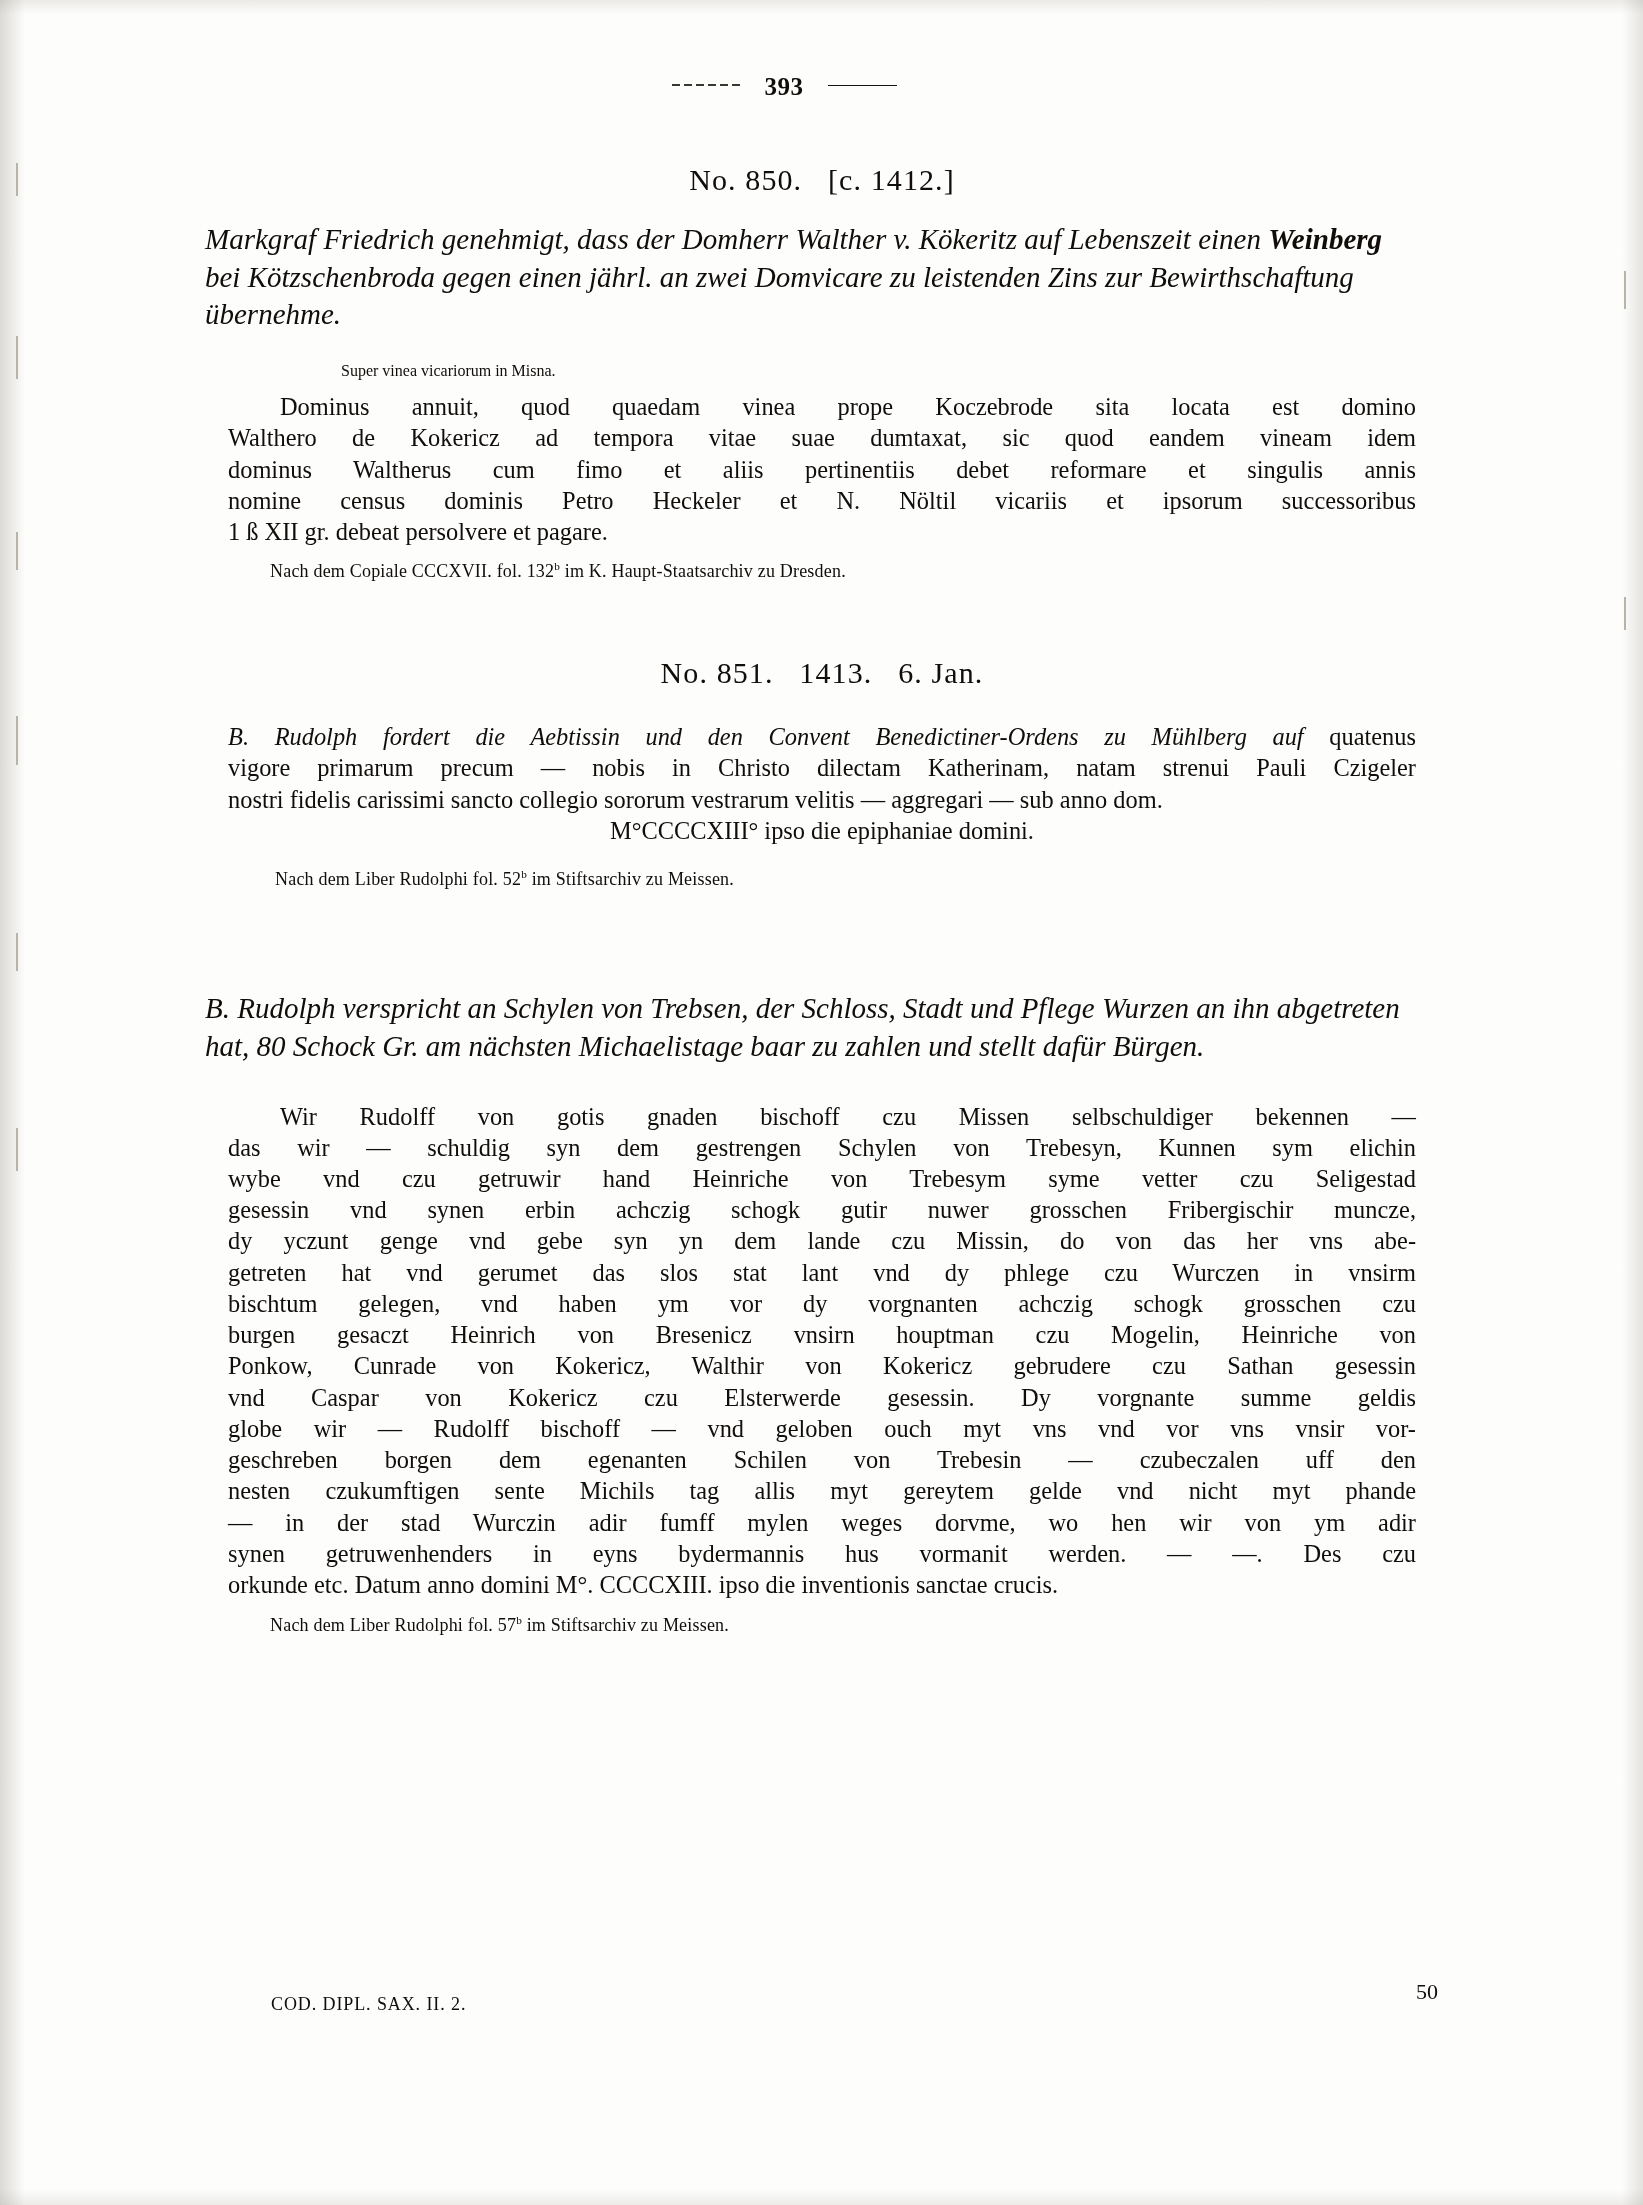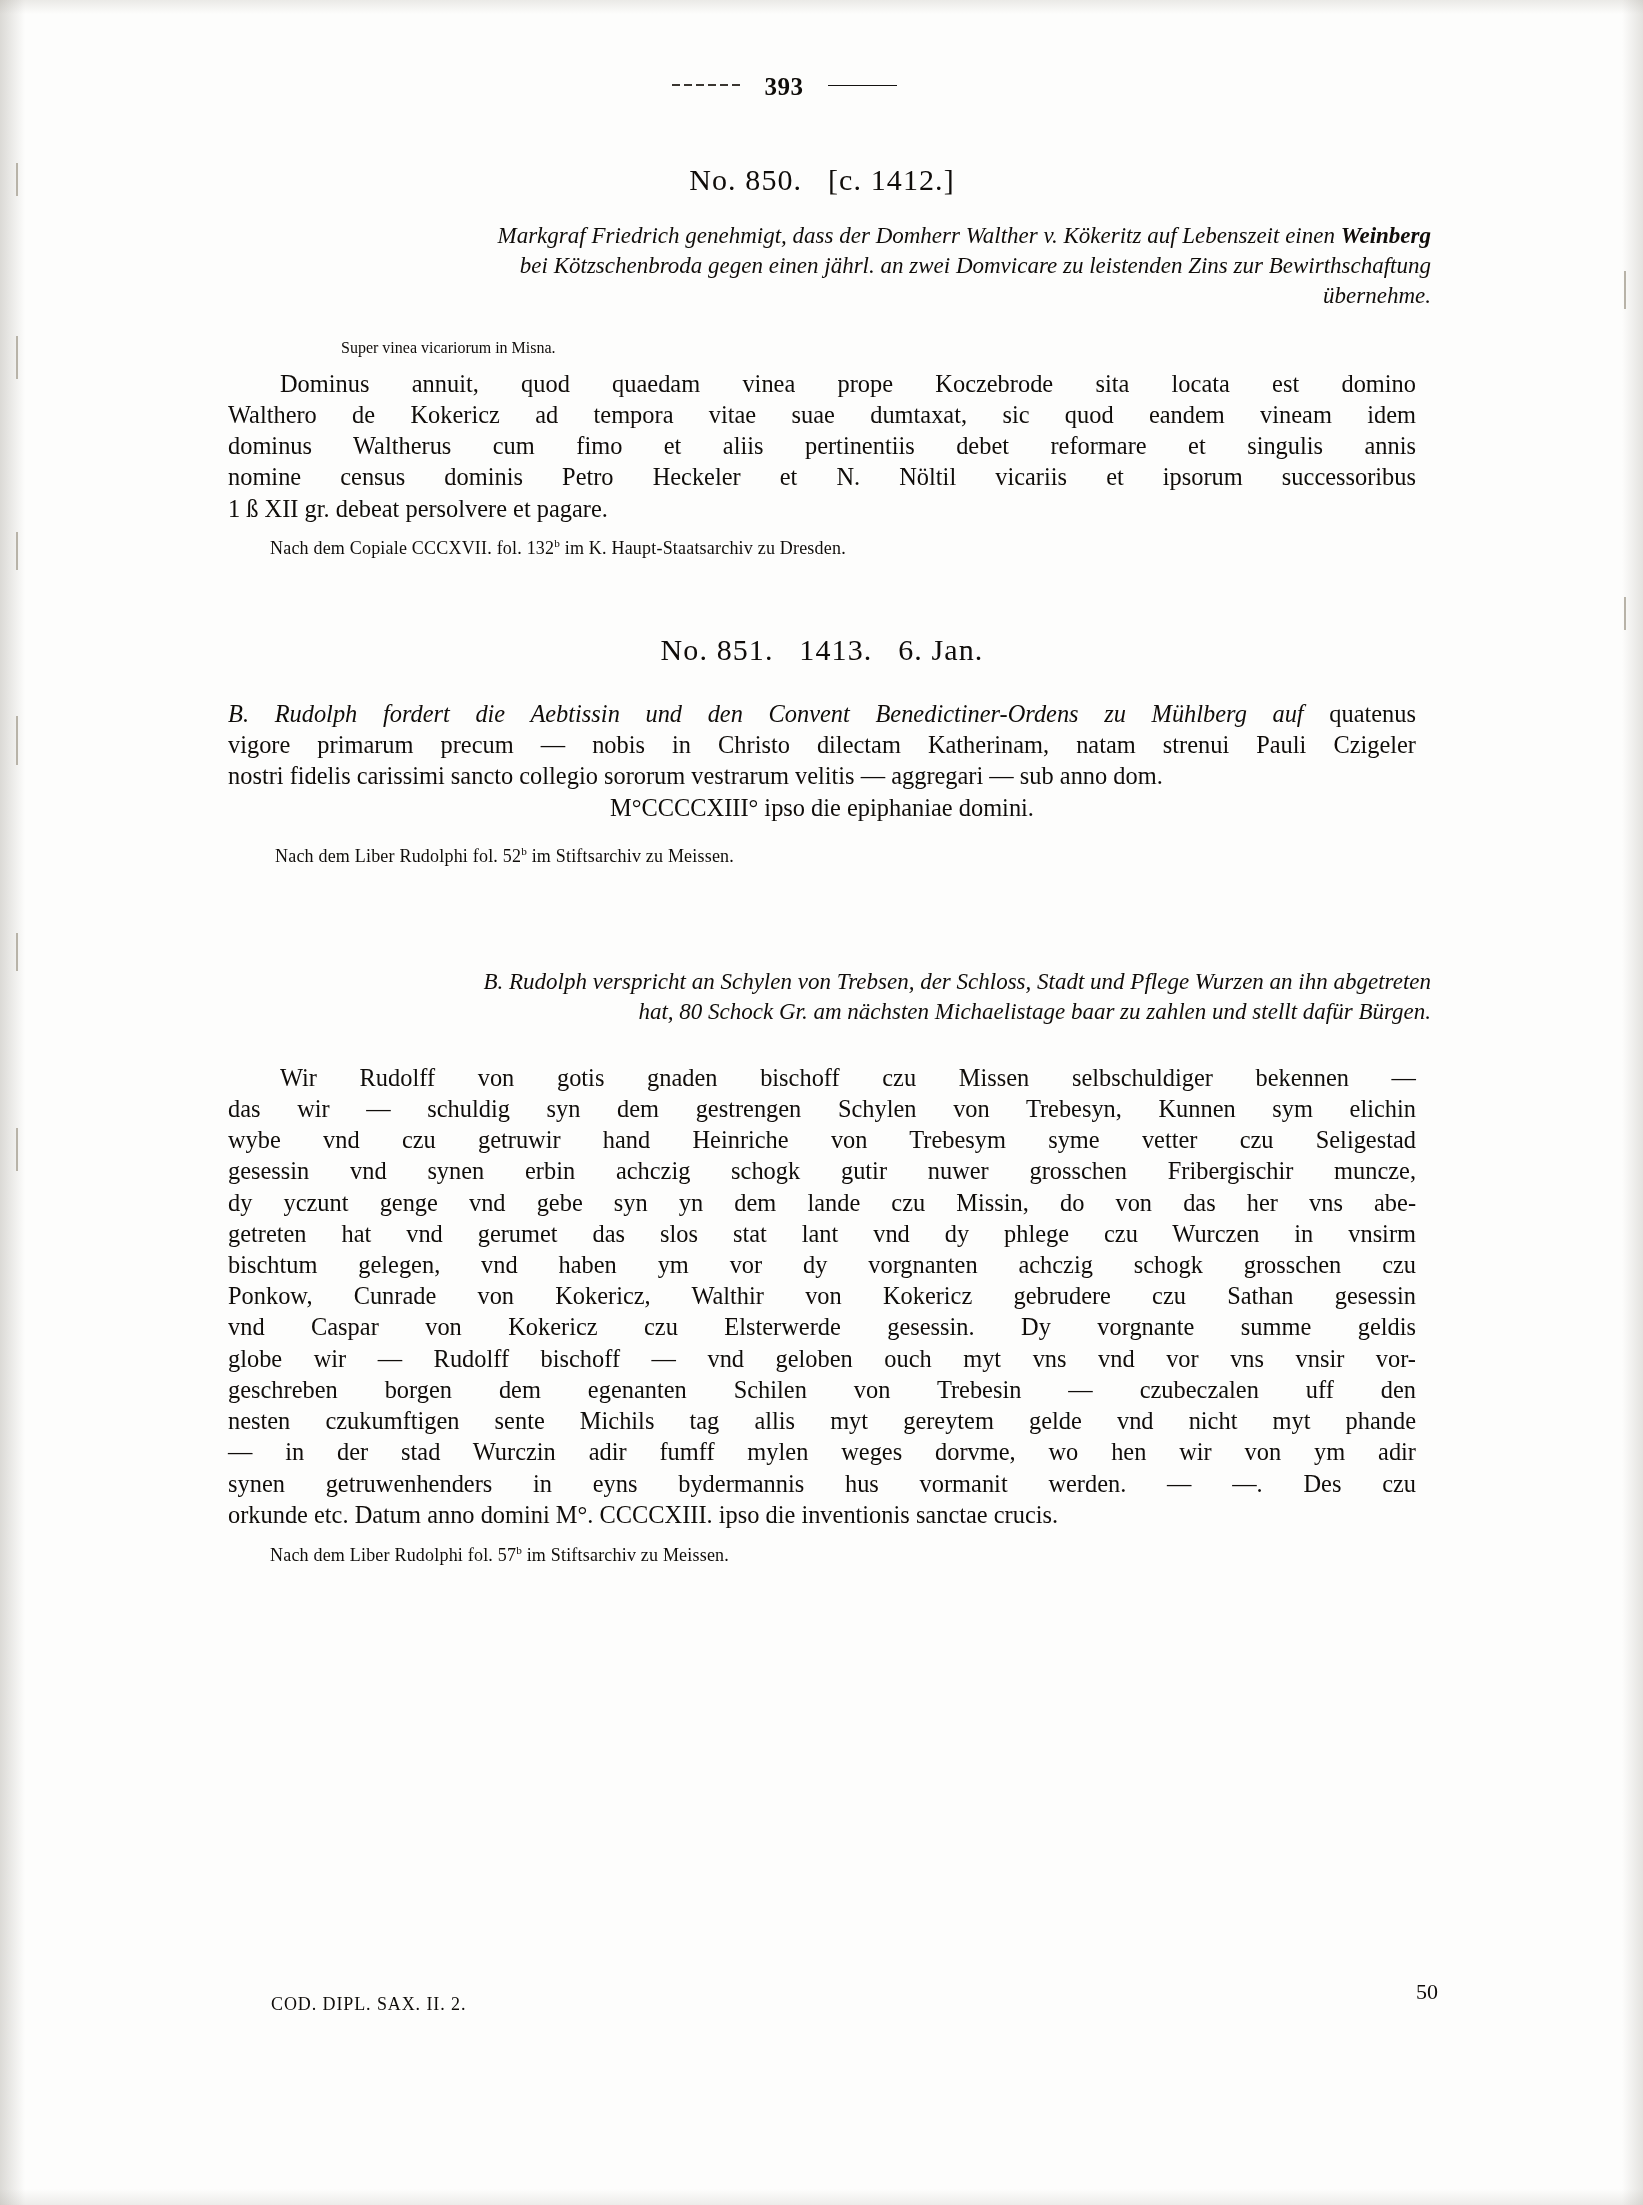--- a/index.html
+++ b/index.html
@@ -96,23 +96,23 @@
     text-align: center;
     font-size: 30px;
     font-weight: 400;
     letter-spacing: 1.1px;
     white-space: pre;
   }
 
   
   .regest {
     font-style: italic;
-    font-size: 23px;
+    font-size: 29px;
     line-height: 1.30;
-    text-align: right;
+    text-align: left;
     margin: 0;
   }
   .regest b { font-weight: 700; font-style: italic; }
   .regest .ln { display: block; }
 
   
   .body-text {
     font-size: 24.4px;
     line-height: 1.28;
     text-align: justify;
@@ -256,20 +256,21 @@
     <div style="height:35px"></div>
 
     <div class="body-text">
       <span class="ln" style="text-indent:52px;"><span>Wir Rudolff von gotis gnaden bischoff czu Missen selbschuldiger bekennen —</span></span>
       <span class="ln">das wir — schuldig syn dem gestrengen Schylen von Trebesyn, Kunnen sym elichin</span>
       <span class="ln">wybe vnd czu getruwir hand Heinriche von Trebesym syme vetter czu Seligestad</span>
       <span class="ln">gesessin vnd synen erbin achczig schogk gutir nuwer grosschen Fribergischir muncze,</span>
       <span class="ln">dy yczunt genge vnd gebe syn yn dem lande czu Missin, do von das her vns abe-</span>
       <span class="ln">getreten hat vnd gerumet das slos stat lant vnd dy phlege czu Wurczen in vnsirm</span>
       <span class="ln">bischtum gelegen, vnd haben ym vor dy vorgnanten achczig schogk grosschen czu</span>
+      <span class="ln">burgen gesaczt Heinrich von Bresenicz vnsirn houptman czu Mogelin, Heinriche von</span>
       <span class="ln">Ponkow, Cunrade von Kokericz, Walthir von Kokericz gebrudere czu Sathan gesessin</span>
       <span class="ln">vnd Caspar von Kokericz czu Elsterwerde gesessin.  Dy vorgnante summe geldis</span>
       <span class="ln">globe wir — Rudolff bischoff — vnd geloben ouch myt vns vnd vor vns vnsir vor-</span>
       <span class="ln">geschreben borgen dem egenanten Schilen von Trebesin — czubeczalen uff den</span>
       <span class="ln">nesten czukumftigen sente Michils tag allis myt gereytem gelde vnd nicht myt phande</span>
       <span class="ln">— in der stad Wurczin adir fumff mylen weges dorvme, wo hen wir von ym adir</span>
       <span class="ln">synen getruwenhenders in eyns bydermannis hus vormanit werden. — —.  Des czu</span>
       <span class="ln last">orkunde etc.  Datum anno domini M°. CCCCXIII. ipso die inventionis sanctae crucis.</span>
     </div>
 

